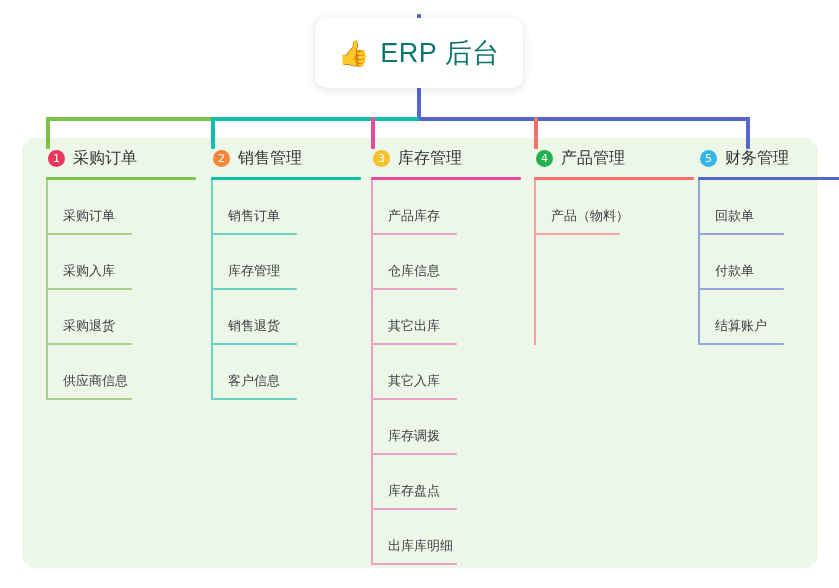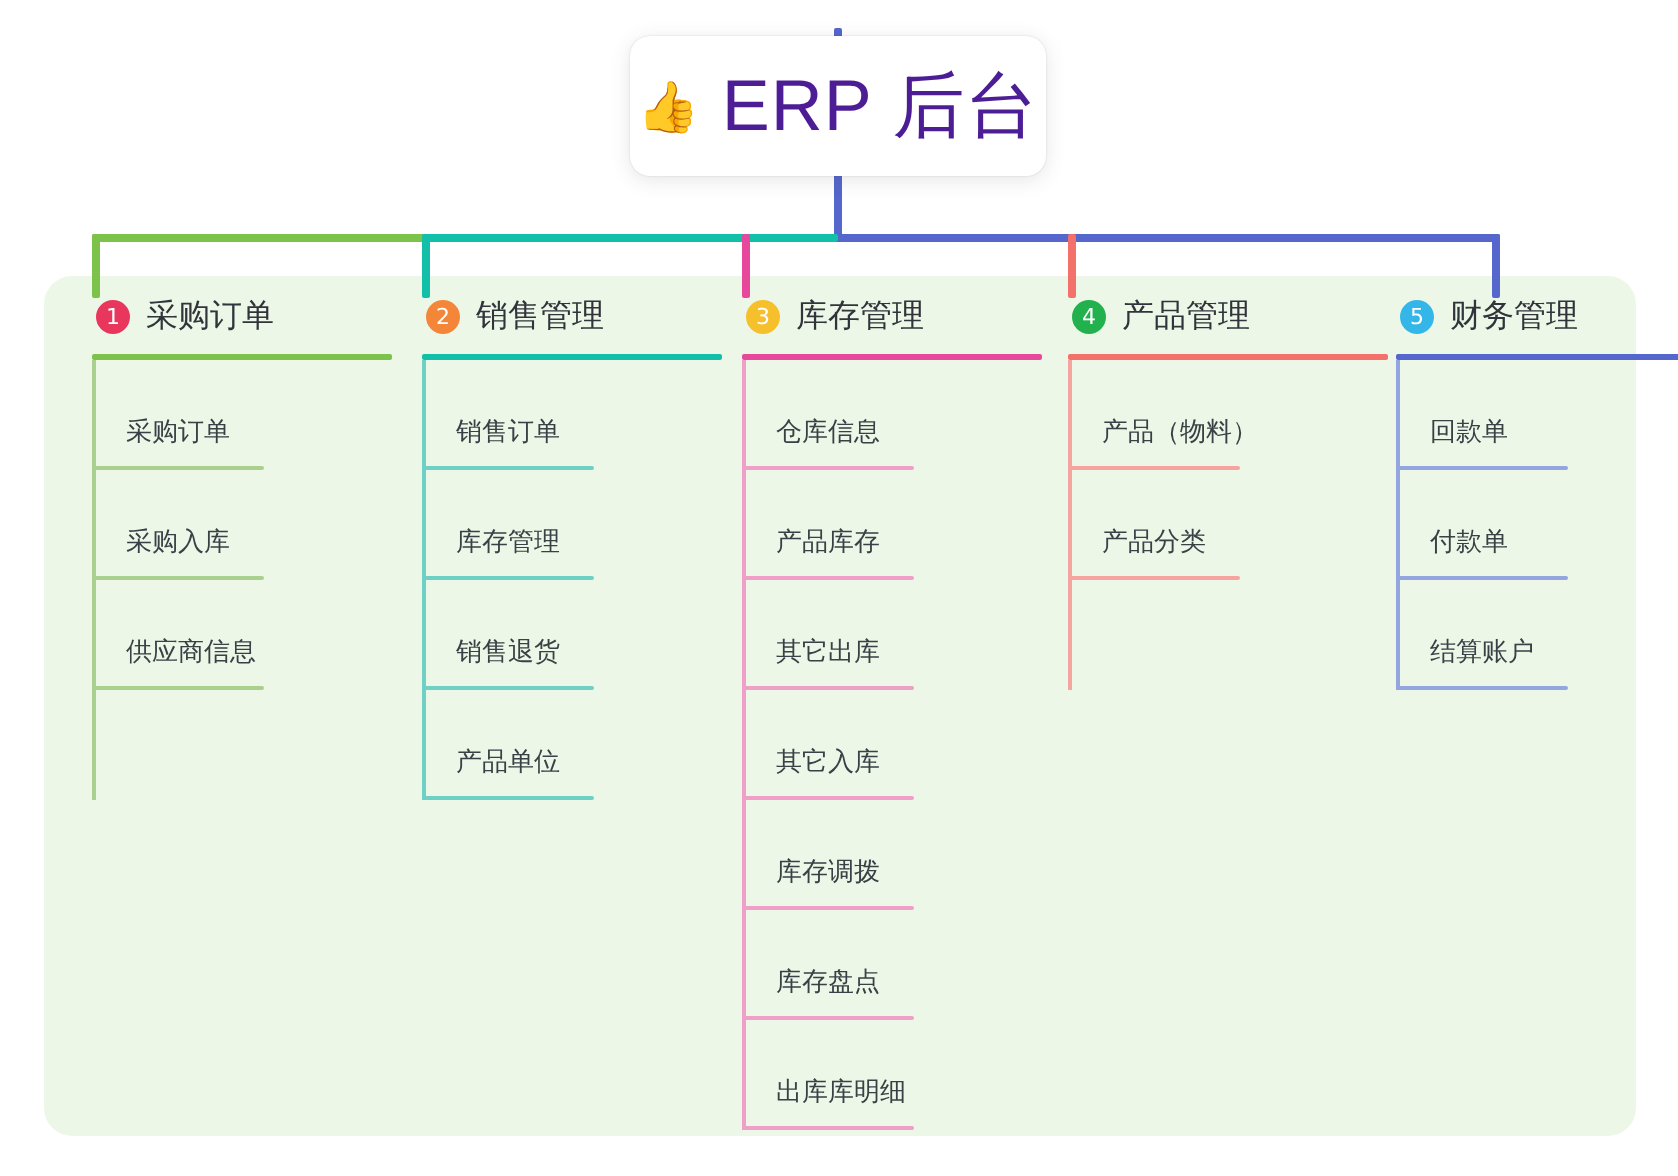--- a/index.html
+++ b/index.html
@@ -39,22 +39,22 @@
     align-items: center;
     gap: 11px;
   }
   .title-emoji {
     font-size: 25px;
     line-height: 1;
     font-family: "DejaVu Sans", sans-serif;
     color: #f2b233;
   }
   .title-text {
-    font-size: 36px;
-    color: #4c1d95;
+    font-size: 27px;
+    color: #0f766e;
     letter-spacing: 0.5px;
     white-space: nowrap;
   }
 
   
   .vline, .hline {
     position: absolute;
     z-index: 3;
   }
 
@@ -174,20 +174,24 @@
           <div class="spine" style="background: rgb(169, 208, 142); height: 220px;"></div>
           <div class="item">
             <span class="item-label">采购订单</span>
             <div class="item-rule" style="background: rgb(169, 208, 142);"></div>
           </div>
           <div class="item">
             <span class="item-label">采购入库</span>
             <div class="item-rule" style="background: rgb(169, 208, 142);"></div>
           </div>
           <div class="item">
+            <span class="item-label">采购退货</span>
+            <div class="item-rule" style="background: rgb(169, 208, 142);"></div>
+          </div>
+          <div class="item">
             <span class="item-label">供应商信息</span>
             <div class="item-rule" style="background: rgb(169, 208, 142);"></div>
           </div>
         </div>
       </div>
       <div class="col" style="left: 211px;">
         <div class="col-head">
           <span class="badge" style="background: rgb(244, 134, 58);">2</span>
           <span class="head-text">销售管理</span>
         </div>
@@ -200,39 +204,39 @@
           </div>
           <div class="item">
             <span class="item-label">库存管理</span>
             <div class="item-rule" style="background: rgb(111, 208, 198);"></div>
           </div>
           <div class="item">
             <span class="item-label">销售退货</span>
             <div class="item-rule" style="background: rgb(111, 208, 198);"></div>
           </div>
           <div class="item">
-            <span class="item-label">产品单位</span>
+            <span class="item-label">客户信息</span>
             <div class="item-rule" style="background: rgb(111, 208, 198);"></div>
           </div>
         </div>
       </div>
       <div class="col" style="left: 371px;">
         <div class="col-head">
           <span class="badge" style="background: rgb(245, 192, 43);">3</span>
           <span class="head-text">库存管理</span>
         </div>
         <div class="head-rule" style="background: rgb(232, 72, 155); width: 150px;"></div>
         <div class="items">
           <div class="spine" style="background: rgb(239, 160, 200); height: 385px;"></div>
           <div class="item">
+            <span class="item-label">产品库存</span>
+            <div class="item-rule" style="background: rgb(239, 160, 200);"></div>
+          </div>
+          <div class="item">
             <span class="item-label">仓库信息</span>
-            <div class="item-rule" style="background: rgb(239, 160, 200);"></div>
-          </div>
-          <div class="item">
-            <span class="item-label">产品库存</span>
             <div class="item-rule" style="background: rgb(239, 160, 200);"></div>
           </div>
           <div class="item">
             <span class="item-label">其它出库</span>
             <div class="item-rule" style="background: rgb(239, 160, 200);"></div>
           </div>
           <div class="item">
             <span class="item-label">其它入库</span>
             <div class="item-rule" style="background: rgb(239, 160, 200);"></div>
           </div>
@@ -255,24 +259,20 @@
           <span class="badge" style="background: rgb(34, 177, 76);">4</span>
           <span class="head-text">产品管理</span>
         </div>
         <div class="head-rule" style="background: rgb(244, 112, 106); width: 160px;"></div>
         <div class="items">
           <div class="spine" style="background: rgb(246, 164, 159); height: 165px;"></div>
           <div class="item">
             <span class="item-label">产品（物料）</span>
             <div class="item-rule" style="background: rgb(246, 164, 159);"></div>
           </div>
-          <div class="item">
-            <span class="item-label">产品分类</span>
-            <div class="item-rule" style="background: rgb(246, 164, 159);"></div>
-          </div>
         </div>
       </div>
       <div class="col" style="left: 698px;">
         <div class="col-head">
           <span class="badge" style="background: rgb(53, 182, 232);">5</span>
           <span class="head-text">财务管理</span>
         </div>
         <div class="head-rule" style="background: rgb(85, 102, 204); width: 150px;"></div>
         <div class="items">
           <div class="spine" style="background: rgb(148, 166, 224); height: 165px;"></div>

